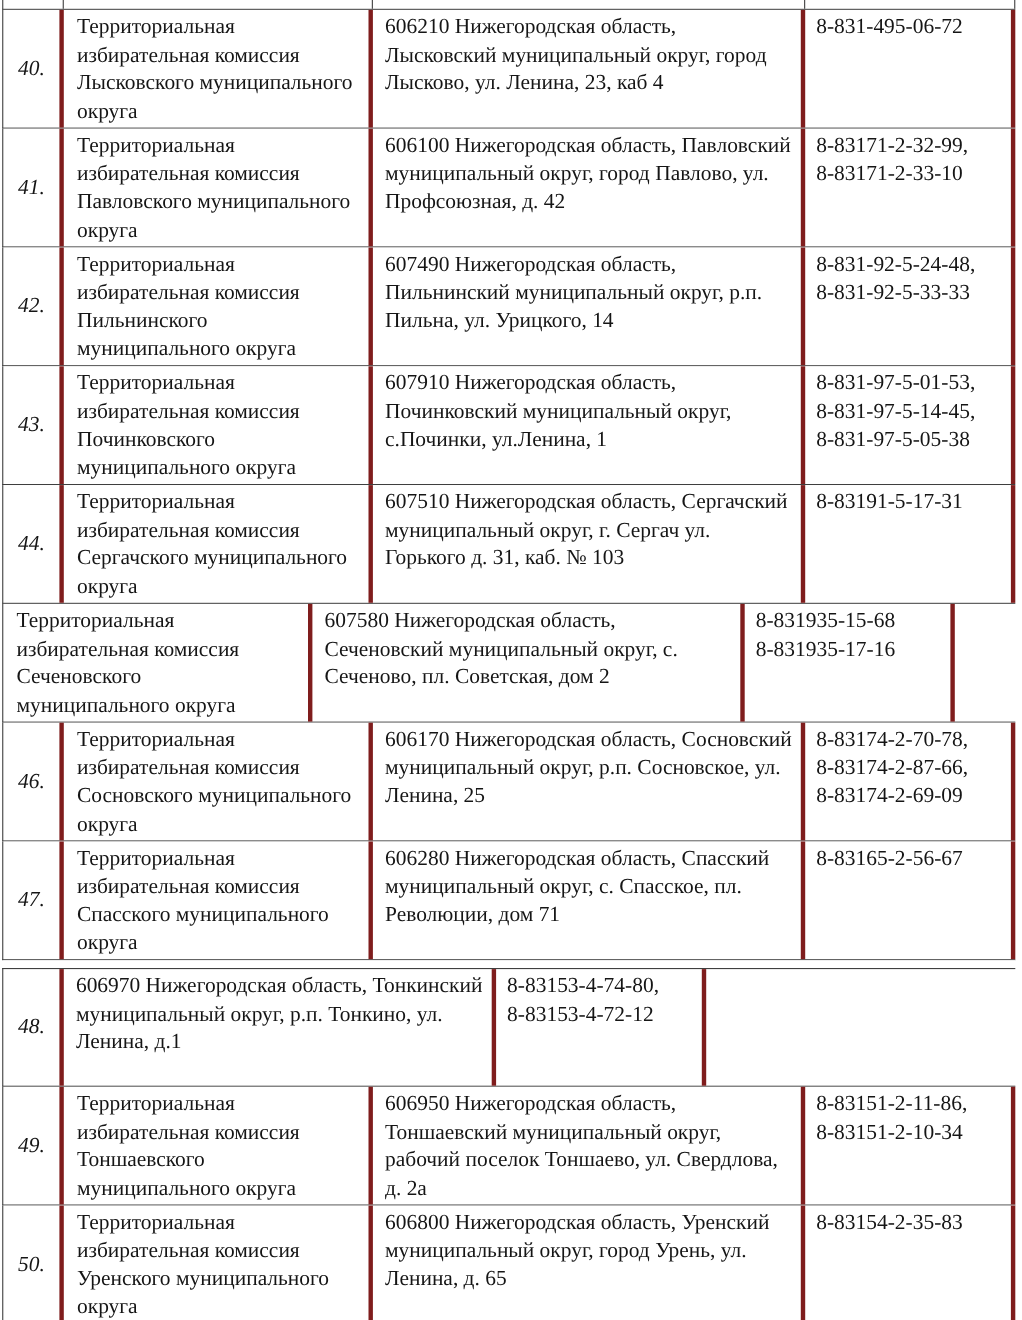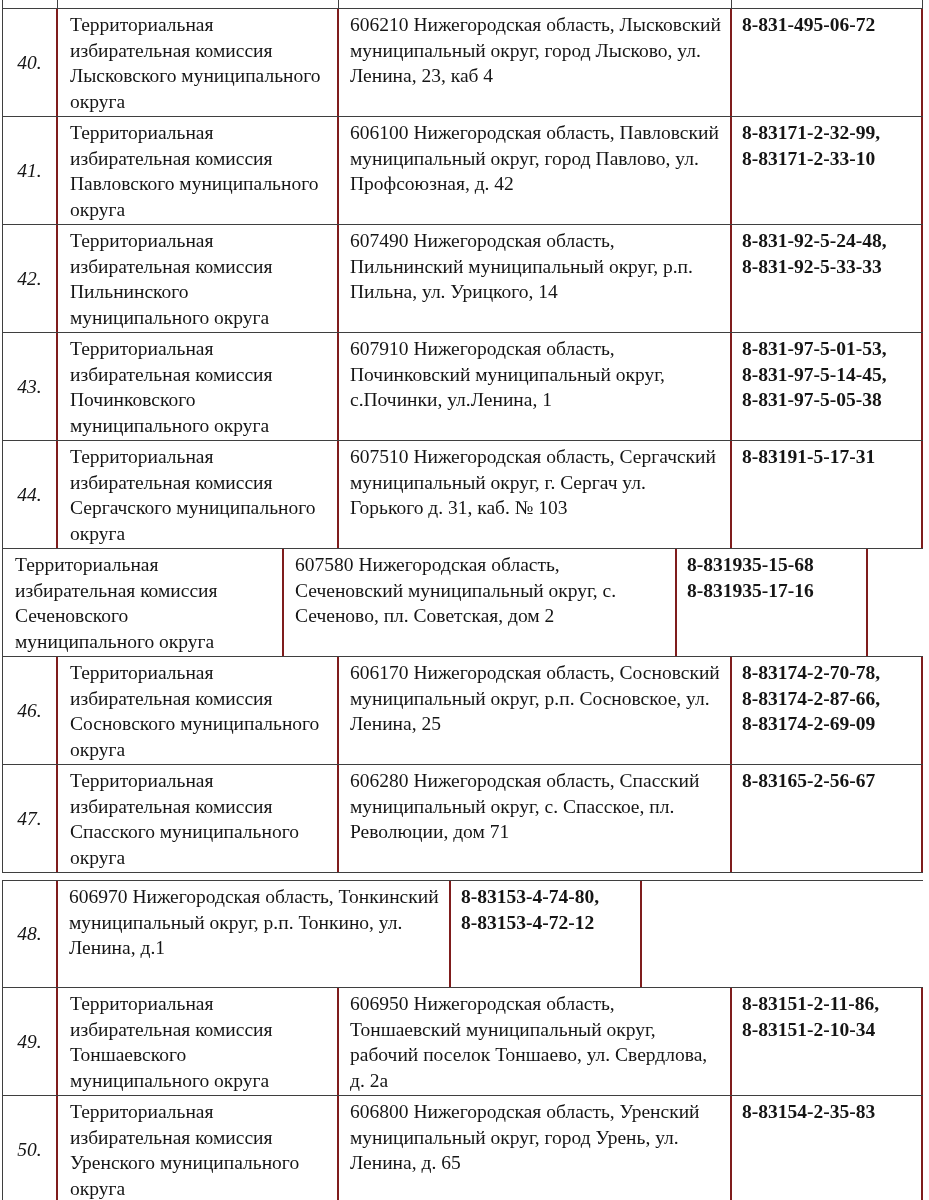--- a/index.html
+++ b/index.html
@@ -47,34 +47,34 @@
   .segment-b .row:first-child { border-top: 1px solid #3f3f3f; }
   .row {
     display: flex;
     min-height: 106px;
     border-left: 1px solid #3f3f3f;
     border-bottom: 1px solid #3f3f3f;
     background: #ffffff;
   }
   .cell {
     box-sizing: border-box;
-    border-right: 2px solid #7f1d1d;
+    border-right: 4px solid #7f1d1d;
     padding: 3px 8px 2px 10px;
   }
   .c-num {
     width: 55px;
     display: flex;
     align-items: center;
     justify-content: center;
     padding: 0;
     font-style: italic;
   }
   .c-name  { width: 281px; padding-left: 12px; padding-right: 14px; }
   .c-addr  { width: 393px; padding-left: 11px; }
-  .c-phone { width: 191px; white-space: pre-line; font-weight: bold; }
+  .c-phone { width: 191px; white-space: pre-line; }
 </style>
 </head>
 <body>
 
 <div class="page">
   <div class="table-wrap">
 
     <div class="sliver sliver-top">
       <div class="s-cell s-num"></div>
       <div class="s-cell s-name"></div>

